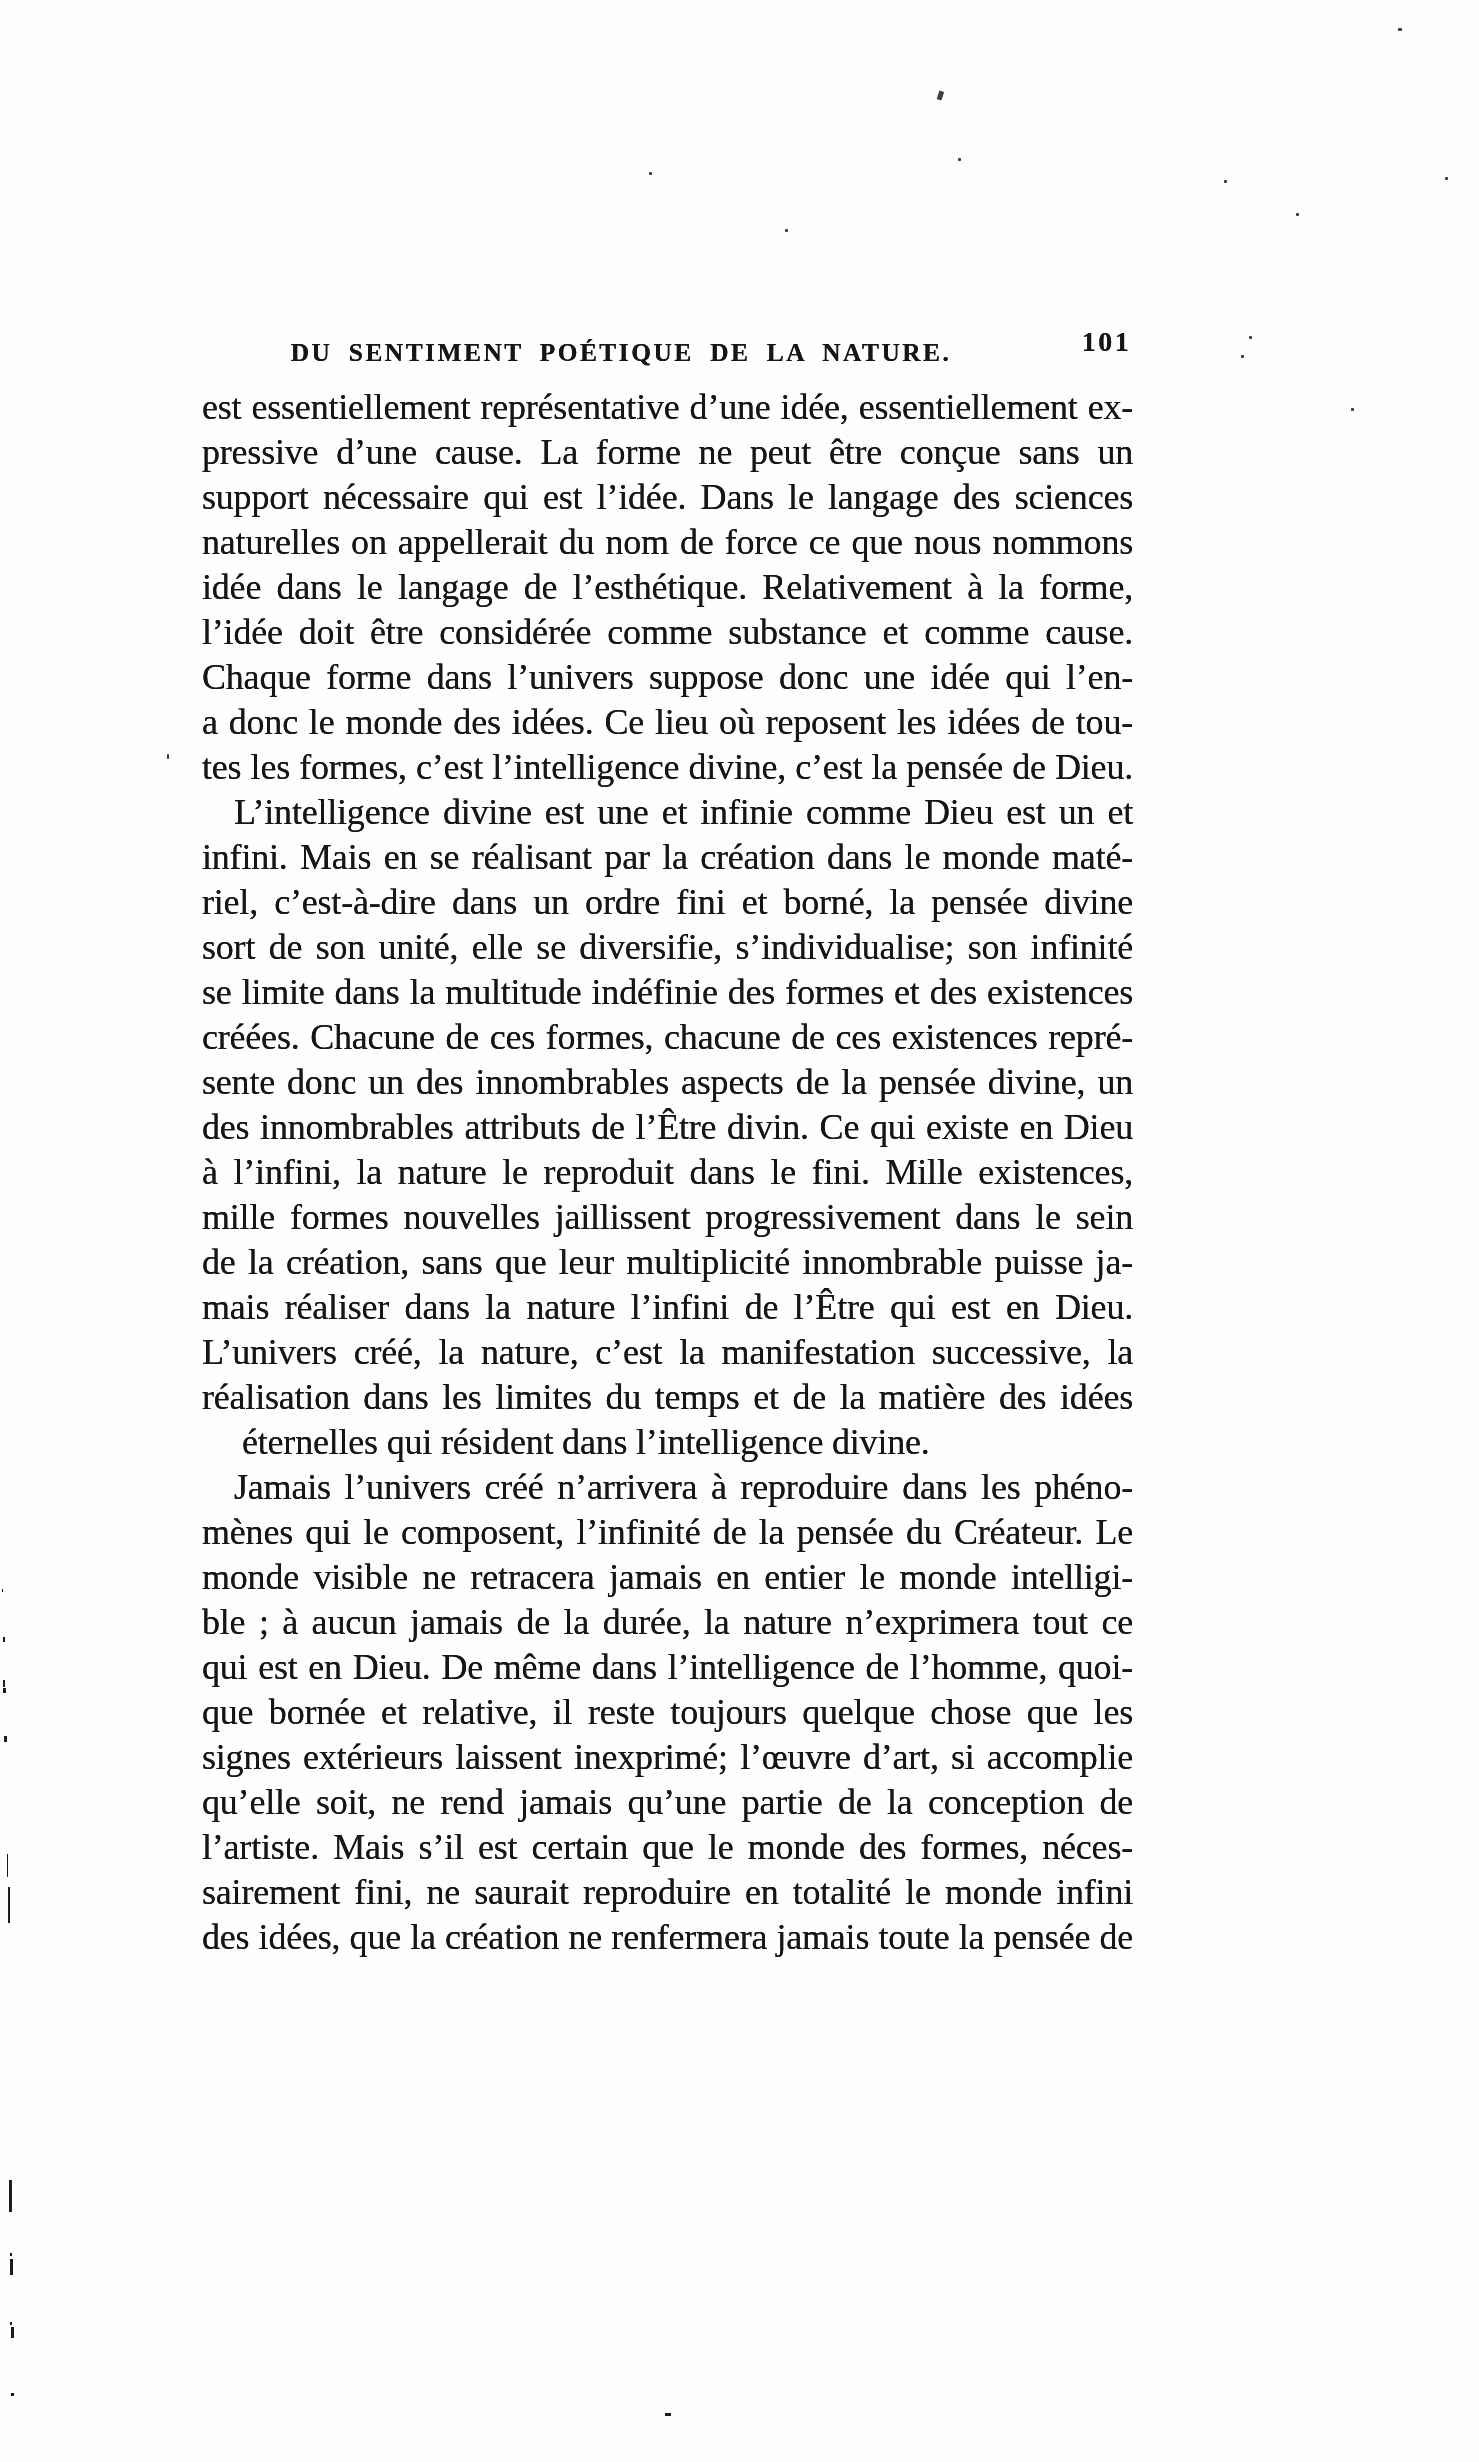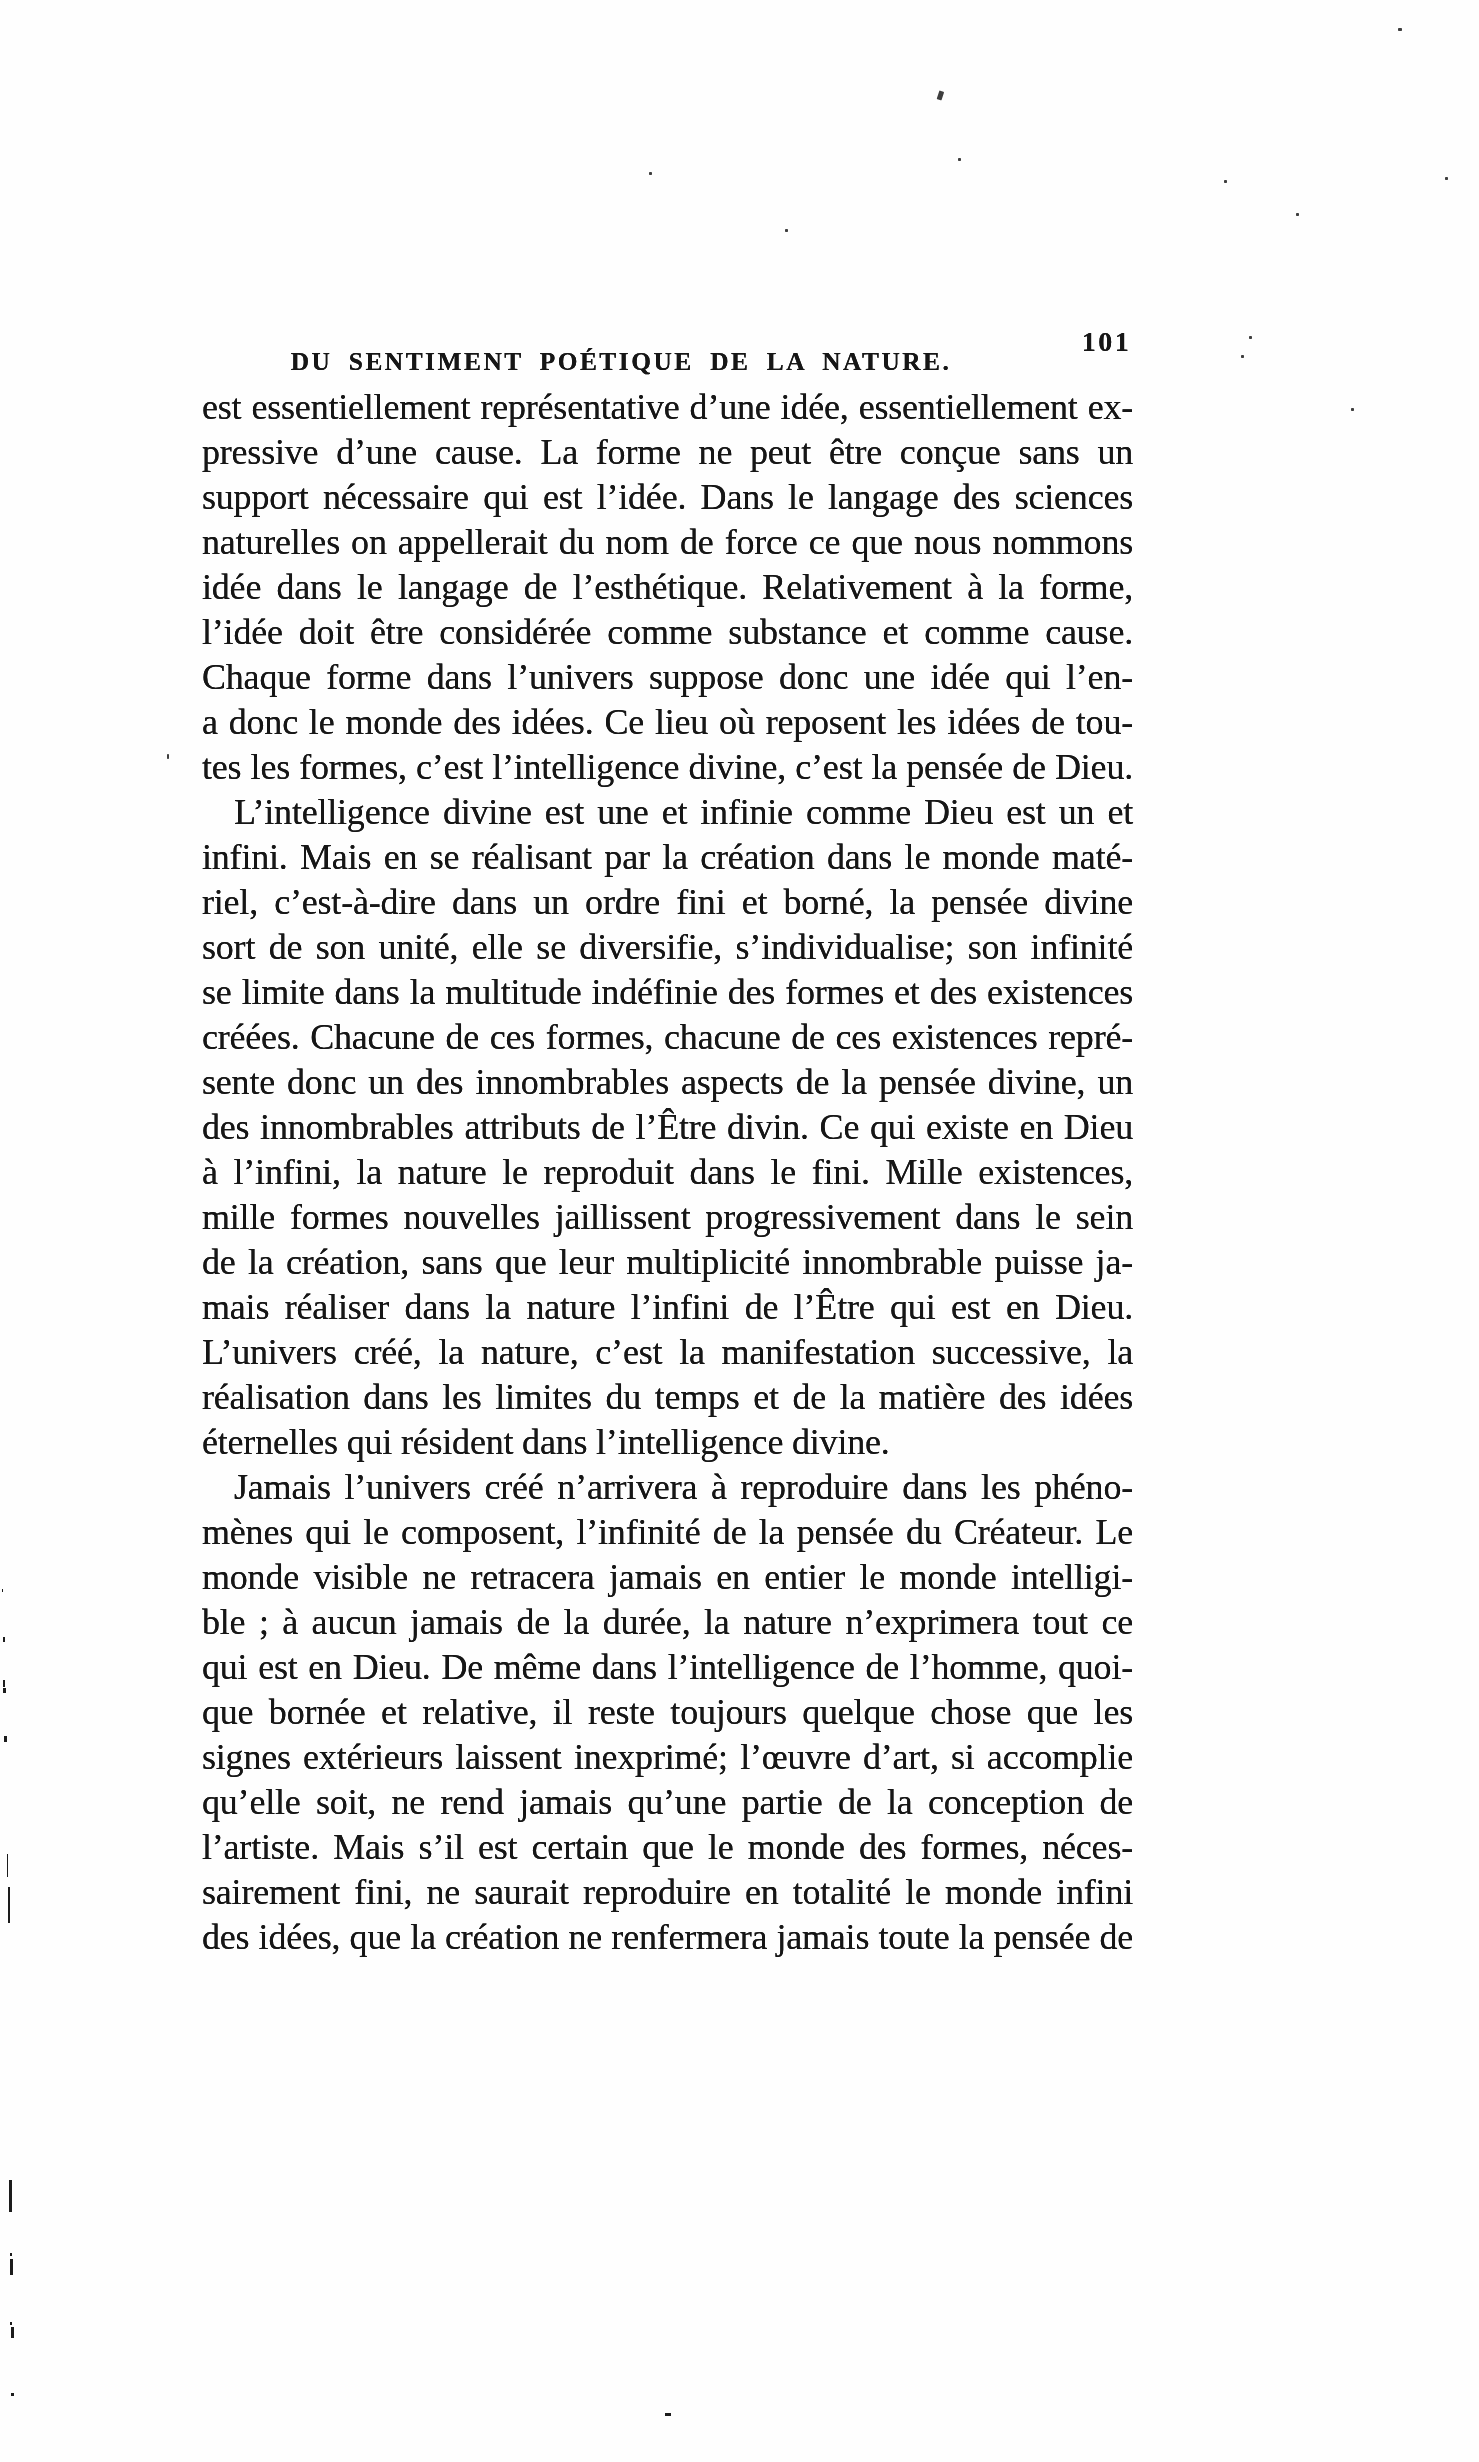--- a/index.html
+++ b/index.html
@@ -21,21 +21,21 @@
     position: absolute;
     left: 202px;
     top: 331px;
     width: 931px;
     height: 37px;
   }
   .header-title {
     position: absolute;
     left: 0;
     right: 93px;
-    top: 16px;
+    top: 7px;
     text-align: center;
     font-size: 25.4px;
     font-weight: 700;
     letter-spacing: 2.5px;
     word-spacing: 7.6px;
     white-space: nowrap;
     text-shadow: 0 0 0.4px currentColor;
   }
   .page-number {
     position: absolute;
@@ -56,21 +56,21 @@
   .line {
     font-size: 36px;
     line-height: 45px;
     letter-spacing: -0.2px;
     text-align: justify;
     text-align-last: justify;
     white-space: nowrap;
     text-shadow: 0 0 0.4px currentColor;
   }
   .line.indent { text-indent: 32px; }
-  .line.end { text-align-last: left; }
+  .line.end { text-align-last: left; margin-left: 40px; }
   
   .scan-mark, .ink-speck {
     position: absolute;
     background: #1c1c1c;
   }
   .ink-speck { opacity: 0.85; border-radius: 0.8px; }
 </style>
 </head>
 <body>
 

